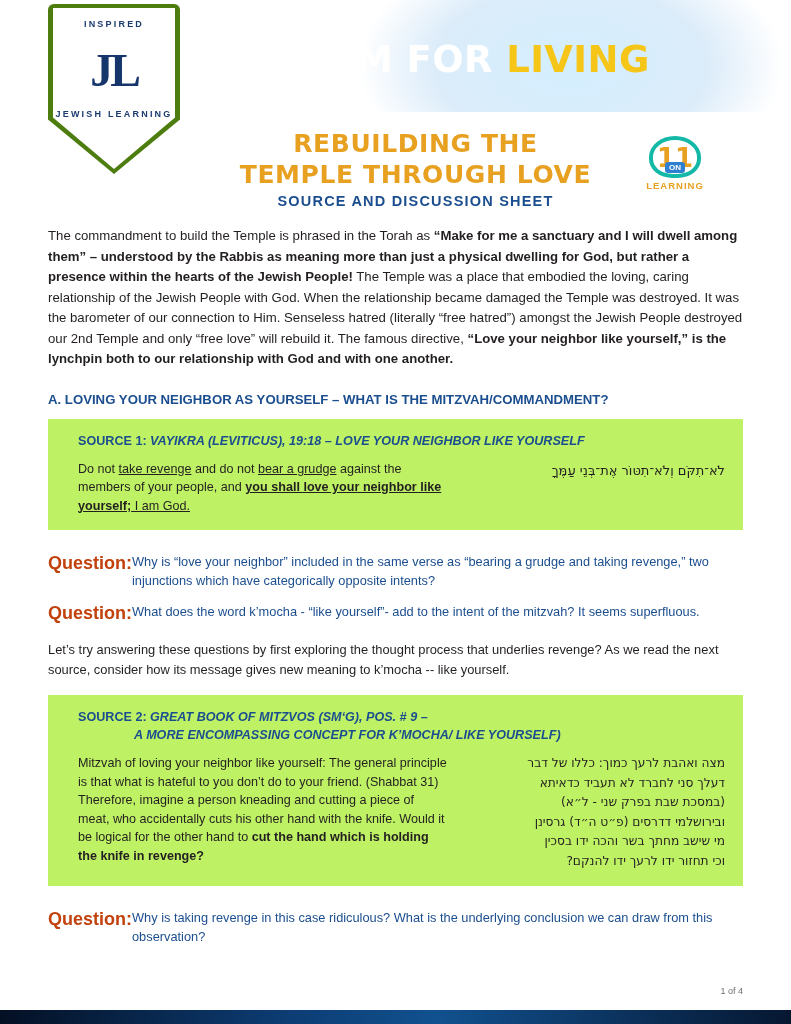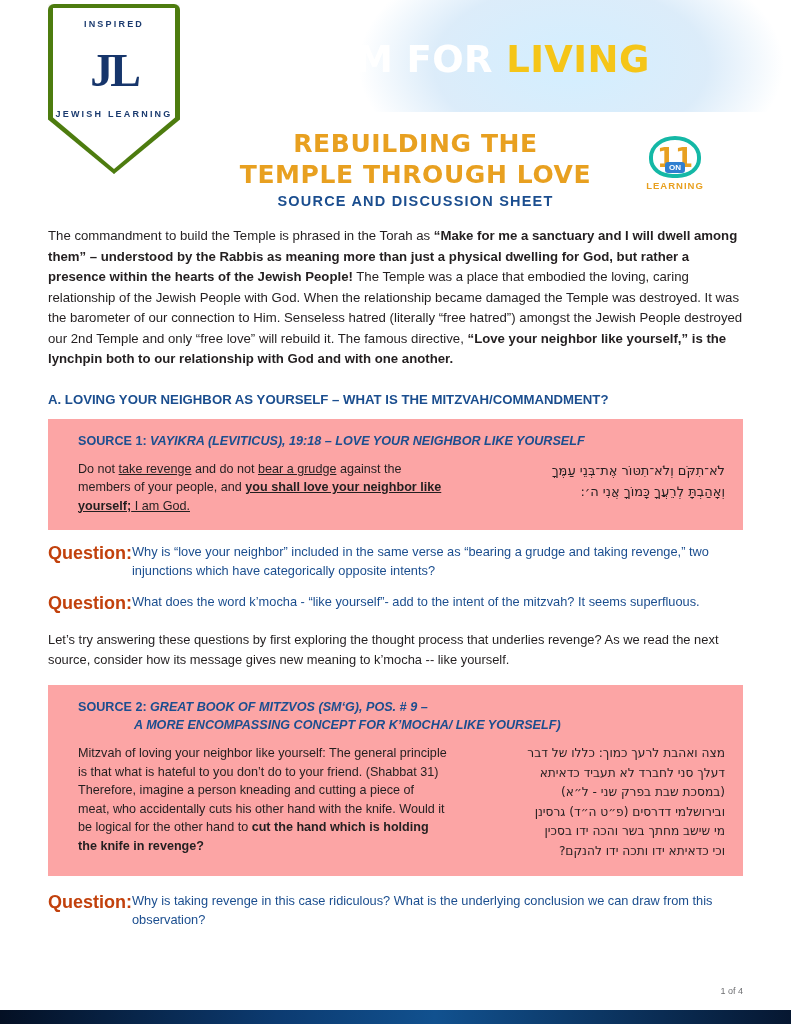--- a/index.html
+++ b/index.html
@@ -136,23 +136,23 @@
   p.intro b { font-weight: bold; }
 
   h2.section {
     color: #1b4e8f;
     font-size: 13.2px;
     font-weight: bold;
     margin: 22px 0 12px 0;
   }
 
   .source-box {
-    background: #fca5a5;
+    background: #bef264;
     padding: 13px 18px 15px 30px;
-    margin-bottom: 6px;
+    margin-bottom: 23px;
   }
   .source-head {
     font-size: 12.6px;
     color: #1b4e8f;
     margin-bottom: 10px;
     line-height: 18px;
   }
   .source-head .lbl { font-weight: bold; }
   .source-head .ttl { font-style: italic; font-weight: bold; }
   .source-head .ttl2 { font-style: italic; font-weight: bold; display:block; padding-left: 56px; }
@@ -236,21 +236,20 @@
 
   <div class="source-box">
     <div class="source-head">
       <span class="lbl">SOURCE 1:</span>
       <span class="ttl">VAYIKRA (LEVITICUS), 19:18 – LOVE YOUR NEIGHBOR LIKE YOURSELF</span>
     </div>
     <div class="two-col">
       <div class="col-en"><span>Do not </span><span class="u">take revenge</span><span> and do not </span><span class="u">bear a grudge</span><span> against the members of your people, and </span><span class="b u">you shall love your neighbor like yourself;</span><span class="u"> I am God.</span></div>
       <div class="col-he">
         <div>לֹא־תִקֹּם וְלֹא־תִטּוֹר אֶת־בְּנֵי עַמֶּךָ</div>
-        <div>וְאָהַבְתָּ לְרֵעֲךָ כָּמוֹךָ אֲנִי ה׳:</div>
       </div>
     </div>
   </div>
 
   <div class="qa">
     <div class="q-label">Question:</div>
     <div class="q-text">Why is “love your neighbor” included in the same verse as “bearing a grudge and taking revenge,” two injunctions which have categorically opposite intents?</div>
   </div>
   <div class="qa">
     <div class="q-label">Question:</div>
@@ -266,21 +265,21 @@
       <span class="ttl2">A MORE ENCOMPASSING CONCEPT FOR K’MOCHA/ LIKE YOURSELF)</span>
     </div>
     <div class="two-col">
       <div class="col-en"><span>Mitzvah of loving your neighbor like yourself: The general principle is that what is hateful to you don’t do to your friend. (Shabbat 31) Therefore, imagine a person kneading and cutting a piece of meat, who accidentally cuts his other hand with the knife. Would it be logical for the other hand to </span><b>cut the hand which is holding the knife in revenge?</b></div>
       <div class="col-he small">
         <div>מצה ואהבת לרעך כמוך: כללו של דבר</div>
         <div>דעלך סני לחברד לא תעביד כדאיתא</div>
         <div>(במסכת שבת בפרק שני - ל״א)</div>
         <div>ובירושלמי דדרסים (פ״ט ה״ד) גרסינן</div>
         <div>מי שישב מחתך בשר והכה ידו בסכין</div>
-        <div>וכי כדאיתא ידו ותכה ידו להנקם?</div>
+        <div>וכי תחזור ידו לרעך ידו להנקם?</div>
       </div>
     </div>
   </div>
 
   <div class="qa" style="margin-top:16px;">
     <div class="q-label">Question:</div>
     <div class="q-text">Why is taking revenge in this case ridiculous?  What is the underlying conclusion we can draw from this observation?</div>
   </div>
 
 </div>

